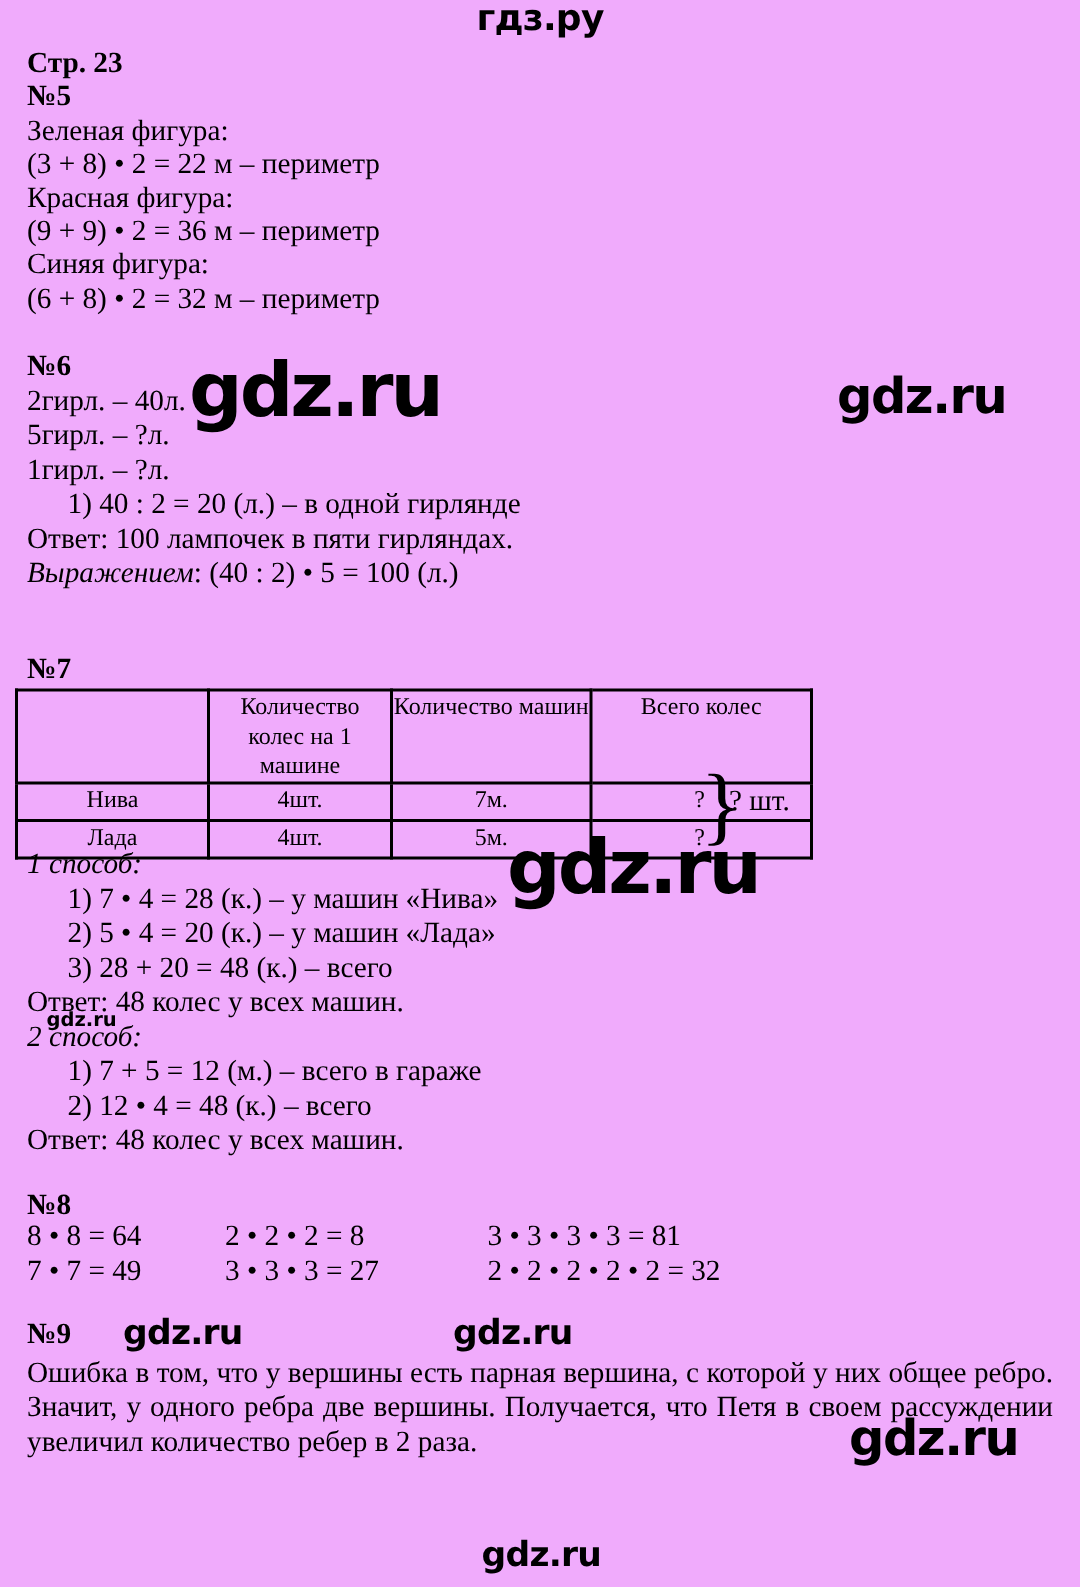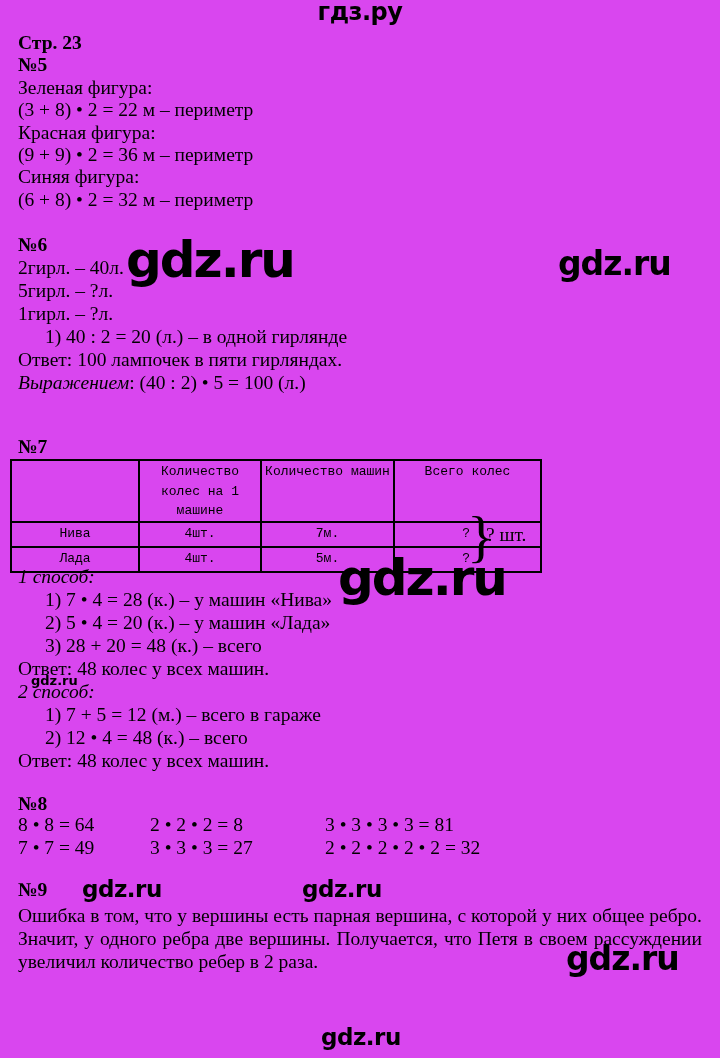--- a/index.html
+++ b/index.html
@@ -1,17 +1,17 @@
 <!DOCTYPE html>
 <html><head>
 <meta charset="utf-8">
 <style>
   html,body{margin:0;padding:0;background:#e8e8e8;}
   .page{
-    position:relative;width:720px;height:1058px;background:#d946ef;
+    position:relative;width:720px;height:1058px;background:#f0abfc;
     font-family:"Liberation Serif",serif;font-size:19.5px;color:#000;
     overflow:hidden;margin:0 auto;
   }
   .abs{position:absolute;}
   .ln{line-height:23px;white-space:nowrap;}
   .lh224 .ln{line-height:22.4px;}
   .b{font-weight:bold;}
   .i{font-style:italic;}
   .ind{padding-left:27px;}
   .site-header{
@@ -22,21 +22,21 @@
   .wm{
     font-family:"DejaVu Sans",sans-serif;font-weight:bold;line-height:1;
     letter-spacing:-1px;white-space:nowrap;color:#000;
   }
   .wm-50{font-size:50px;letter-spacing:-2px;}
   .wm-33{font-size:33px;}
   .wm-23{font-size:23px;letter-spacing:-0.5px;}
   .wm-13{font-size:13px;letter-spacing:0;}
   table.t7{
     border-collapse:collapse;table-layout:fixed;
-    font-family:Liberation Mono, monospace;font-size:13px;color:#000;
+    font-family:Liberation Serif, serif;font-size:16px;color:#000;
   }
   table.t7 th, table.t7 td{
     border:2px solid #000;padding:0;overflow:visible;
   }
   table.t7 th{
     font-weight:normal;text-align:center;vertical-align:top;
     line-height:19.5px;padding-top:1px;height:58px;
   }
   table.t7 td{
     text-align:center;vertical-align:middle;height:23px;line-height:20px;

